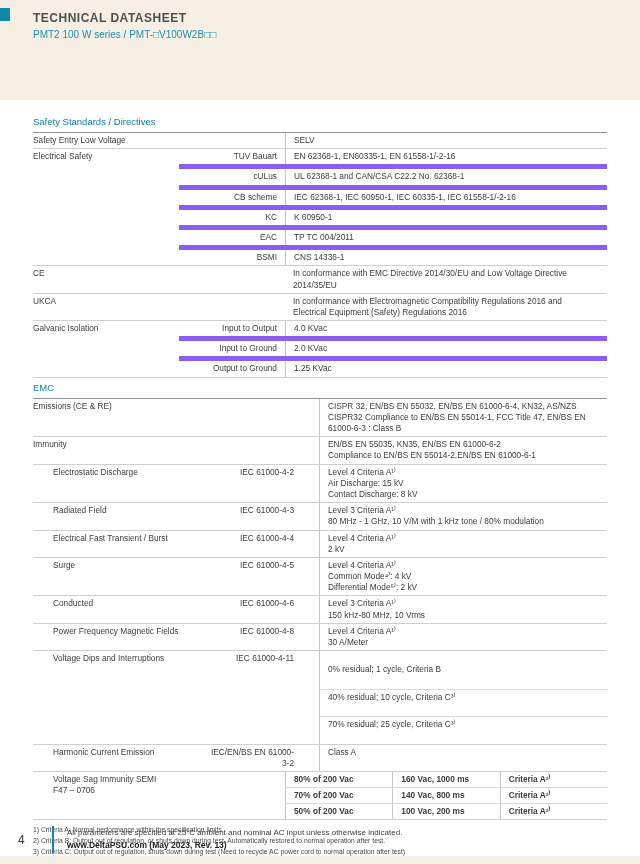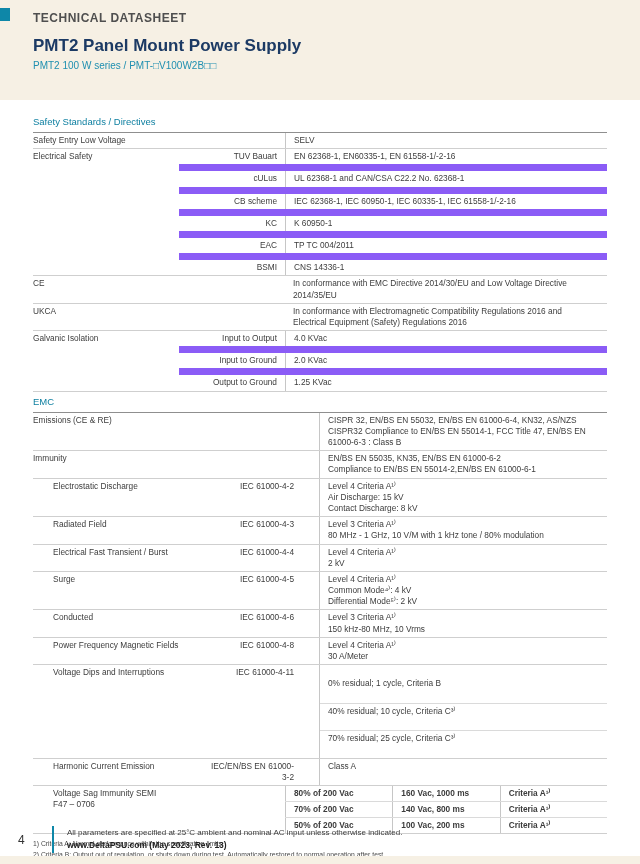--- a/index.html
+++ b/index.html
@@ -31,21 +31,21 @@
 
   .c1 { padding:2px 6px 2px 0; white-space:pre-line; }
   .c1.ind { padding-left:20px; }
   .c2 { padding:2px 8px 2px 0; text-align:right; }
   .c3 { padding:2px 6px 2px 8px; white-space:pre-line; }
   .vline { border-left:1px solid #c6c6c6; }
   .c3.stack { padding:0; }
   .dline { padding:2px 6px 2px 8px; border-top:1px solid #dadada; }
   .dline:first-child { border-top:none; }
 
-  .grp .srow { display:grid; grid-template-columns:106px 1fr; border-top:7px solid #8b5cf6; }
+  .grp .srow { display:grid; grid-template-columns:106px 1fr; border-top:5px solid #8b5cf6; }
   .grp .srow:first-child { border-top:none; }
   .sk { padding:2px 8px 2px 0; text-align:right; }
   .sv { padding:2px 6px 2px 8px; border-left:1px solid #c6c6c6; white-space:pre-line; }
 
   .sagt .srow3 { display:grid; grid-template-columns:1fr 1fr 1fr; border-top:1px solid #dadada; }
   .sagt .srow3:first-child { border-top:none; }
   .sagc { padding:2px 4px 2px 8px; border-left:1px solid #c6c6c6;font-weight:bold; }
 
   
   .fns { margin-top:5px; font-size:6.8px; color:#4a4a4a; line-height:1.55; }
@@ -59,21 +59,20 @@
   .bstrip { position:absolute; left:0; right:0; bottom:0; height:8px; background:#f6f0e4; }
 </style>
 </head>
 <body>
 
 <div class="page">
 
   <header class="hd">
     <div class="corner"></div>
     <div class="eyebrow">TECHNICAL DATASHEET</div>
-    <div class="title">PMT2 Panel Mount Power Supply</div>
     <div class="subtitle">PMT2 100 W series / PMT-□V100W2B□□</div>
   </header>
 
   <main class="bodyc">
 
     <div class="sec first">Safety Standards / Directives</div>
 
     <section class="tbl safety">
 
       <div class="row">

